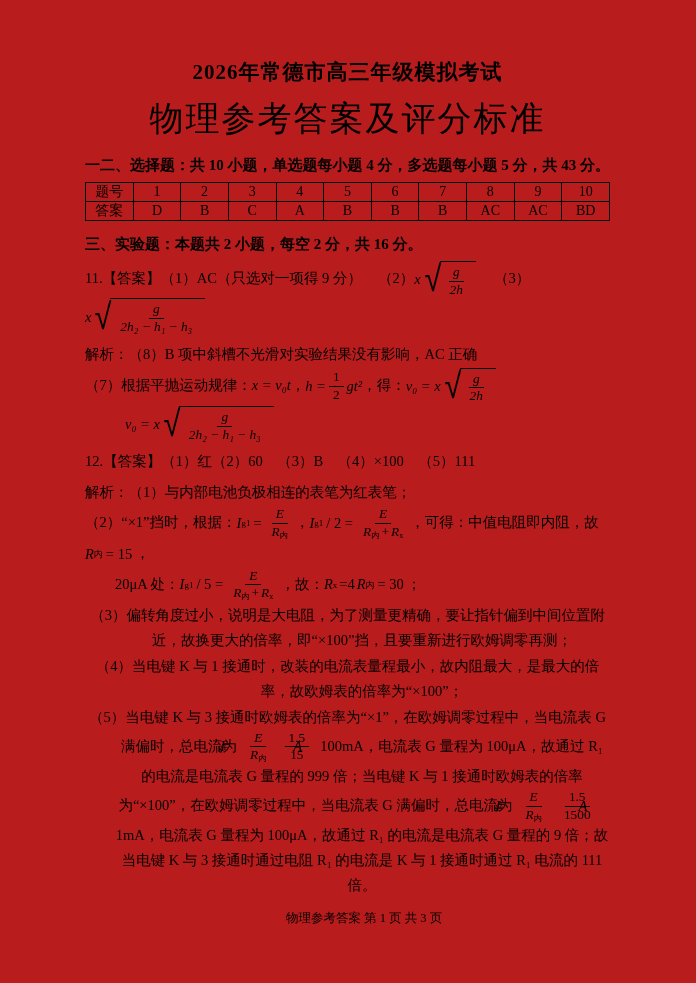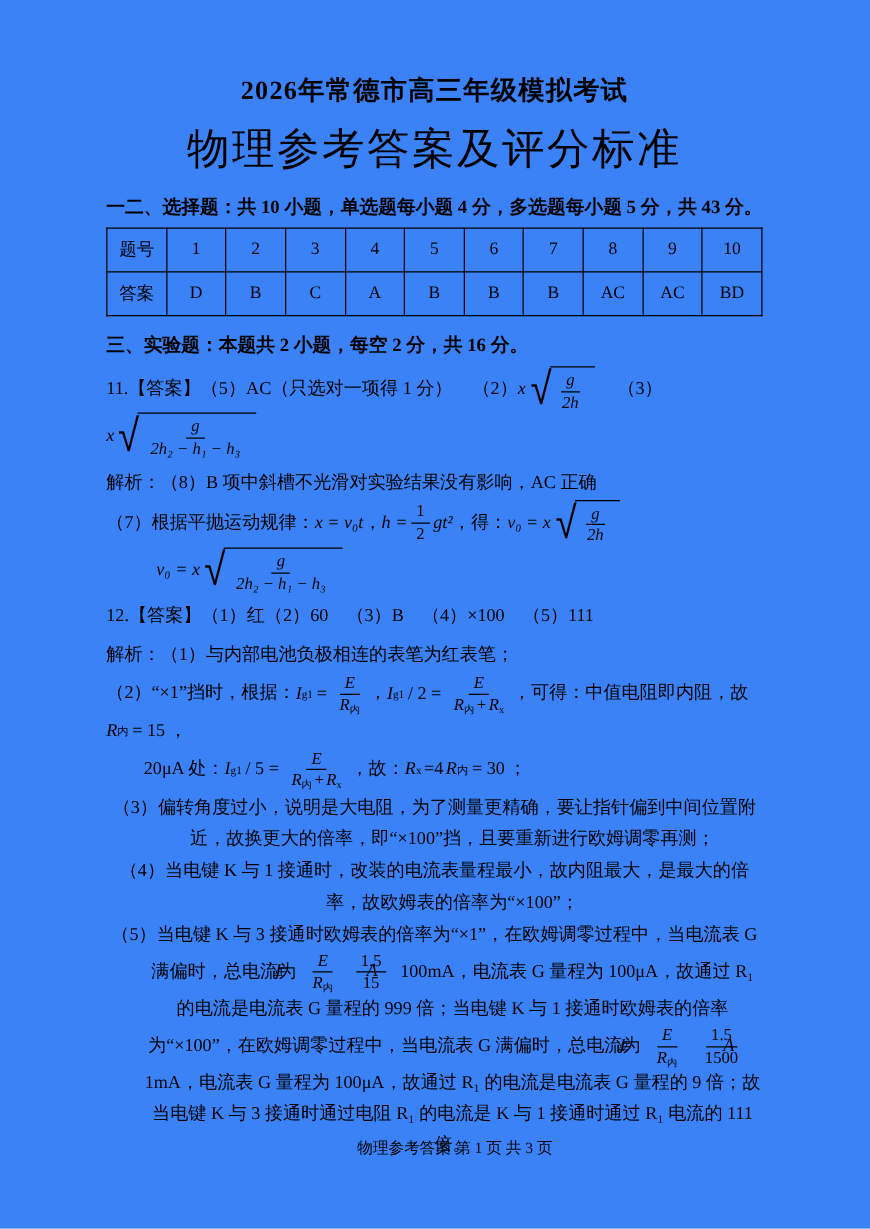--- a/index.html
+++ b/index.html
@@ -1,27 +1,27 @@
 <!DOCTYPE html>
 <html><head>
 <meta charset="utf-8">
 <style>
   * { margin:0; padding:0; box-sizing:border-box; }
   html,body { background:#ffffff; }
   .page {
-    width:696px; height:983px; position:relative; background:#3b82f6;
+    width:696px; height:983px; position:relative; background:#b91c1c;
     padding:58px 86px 0 85px; color:#000;
     font-family:"Liberation Serif","DejaVu Serif",serif;
     font-size:14.5px; overflow:hidden;
   }
   .title { text-align:center; font-size:21px; font-weight:700; letter-spacing:1px; margin-bottom:10px; }
   .subtitle { text-align:center; font-size:34px; font-weight:400; letter-spacing:2px; margin-bottom:14px; }
   .sec-heading { font-weight:700; font-size:15px; margin:8px 0 7px; }
   .answer-table { border-collapse:collapse; width:100%; table-layout:fixed; margin:2px 0 14px; }
-  .answer-table td { border:1px solid #000; text-align:center; height:35px; font-size:14px; padding:0; }
+  .answer-table td { border:1px solid #000; text-align:center; height:19px; font-size:14px; padding:0; }
   .para { line-height:1.72; margin:1px 0; }
   .tall { margin:6px 0; }
   .hang { padding-left:29px; text-indent:-29px;text-align:center; }
   .indent40 { padding-left:40px; }
   .indent30 { padding-left:30px; }
   .sp2 { display:inline-block; width:16px; }
   .spc { display:inline-block; width:8px; }
   .mi { font-style:italic; }
   .op { font-style:normal; margin:0 3px; }
   .opt { font-style:normal; margin:0 2px; }
@@ -73,21 +73,21 @@
       <td>AC</td>
       <td>AC</td>
       <td>BD</td>
     </tr>
   </tbody>
     </table>
 
   <p class="sec-heading">三、实验题：本题共 2 小题，每空 2 分，共 16 分。</p>
 
   <p class="para tall">
-    <span>11.【答案】（5）AC（只选对一项得 1 分）</span><span class="sp2"></span><span>（2）</span><span class="math">
+    <span>11.【答案】（1）AC（只选对一项得 9 分）</span><span class="sp2"></span><span>（2）</span><span class="math">
         <span class="mi">x</span>
         <span class="sqrt">
           <span class="sign">√</span>
           <span class="radicand">
             <span class="frac">
               <span class="num mi">g</span>
               <span class="den mi">2h</span>
             </span>
           </span>
         </span>

